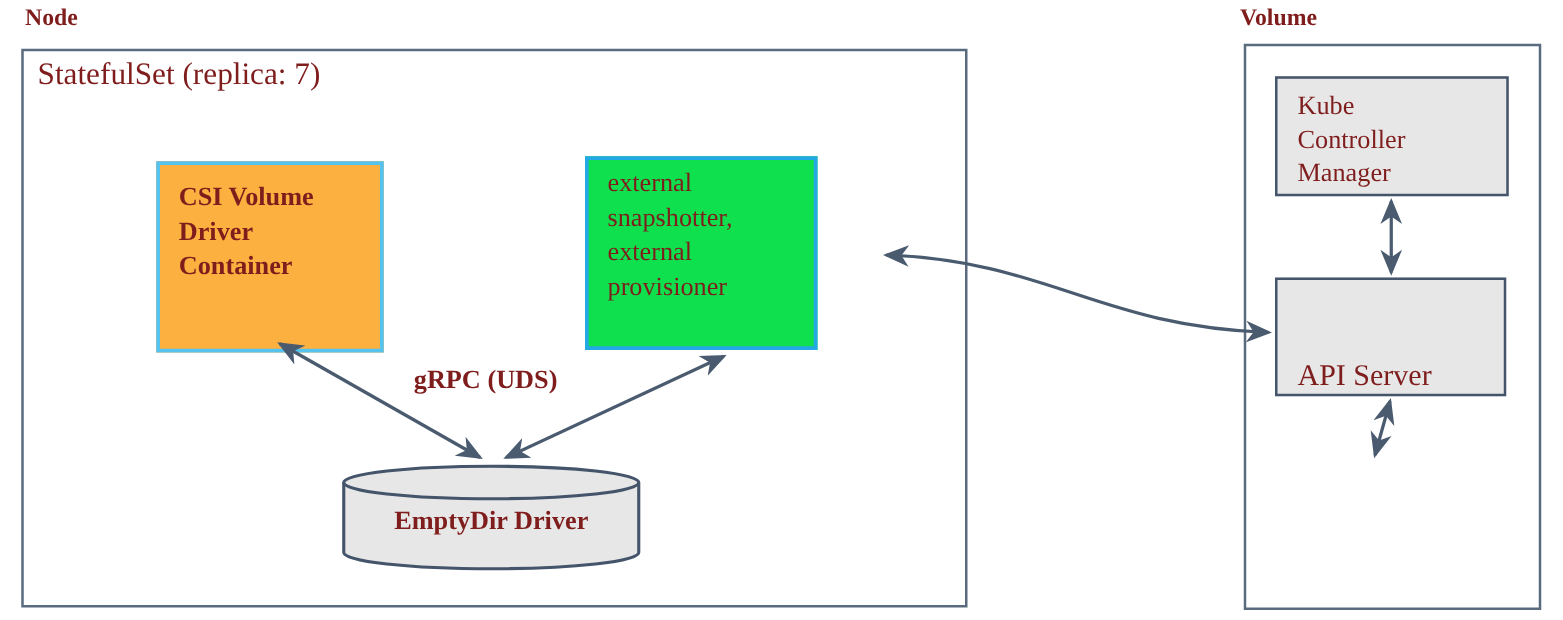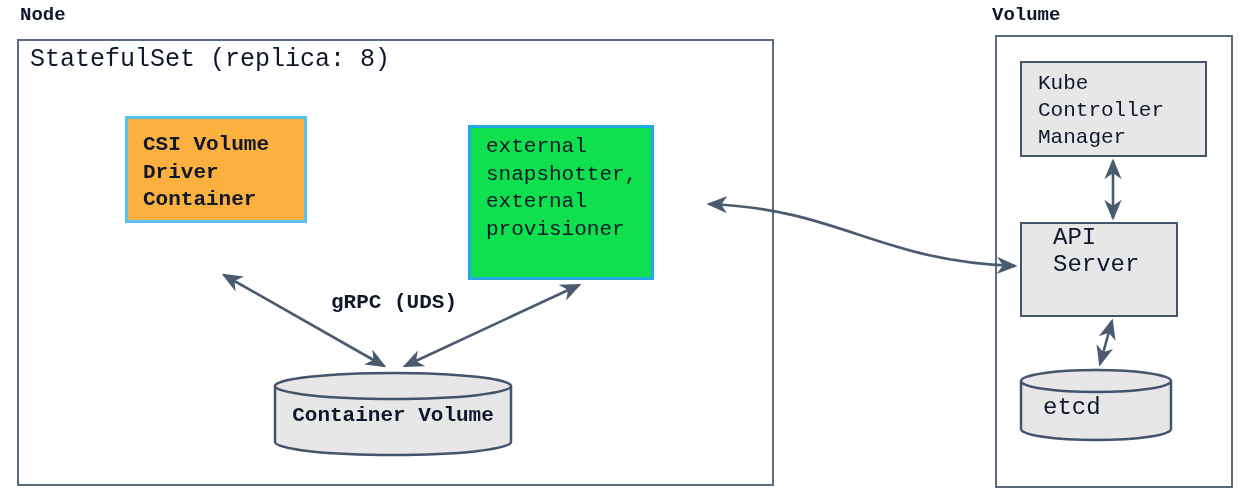--- a/index.html
+++ b/index.html
@@ -1,32 +1,32 @@
 <!DOCTYPE html>
 <html><head>
 <meta charset="utf-8">
 <style>
   html,body{margin:0;padding:0;background:#ffffff;}
   #stage{
     position:relative;width:1250px;height:496px;background:#ffffff;
-    font-family:Liberation Mono, monospace;color:#0f172a;overflow:hidden;
+    font-family:Liberation Serif, serif;color:#7f1d1d;overflow:hidden;
   }
   .abs{position:absolute;}
   .section-title{font-size:19px;font-weight:bold;line-height:1.1;}
   .outer-box{
     position:absolute;border:2px solid #5a6b80;background:#ffffff;box-sizing:border-box;
   }
   .inner-grey-box{
     position:absolute;border:2px solid #44546a;background:#e7e7e7;box-sizing:border-box;
   }
   .big-title{font-size:25px;line-height:1.15;}
   .box-label{white-space:pre-line;font-size:21px;line-height:1.32;}
   .bold{font-weight:bold;}
   .csi-box{
-    position:absolute;left:125px;top:116px;width:182px;height:107px;
+    position:absolute;left:125px;top:129px;width:182px;height:153px;
     background:#fbb040;border:3px solid #56c2ee;box-sizing:border-box;
     padding:12px 0 0 15px;
   }
   .sidecar-box{
     position:absolute;left:468px;top:125px;width:186px;height:155px;
     background:#0ee04e;border:3px solid #24a9e4;box-sizing:border-box;
     padding:5px 0 0 15px;
   }
   .cyl-label{position:absolute;width:100%;text-align:center;}
   svg{display:block;}
@@ -34,21 +34,21 @@
 </style>
 </head>
 <body>
 
 <div id="stage">
 
   <div class="abs section-title" style="left:20px;top:5px;">Node</div>
 
   <div class="outer-box" style="left:17px;top:39px;width:757px;height:447px;"></div>
 
-  <div class="abs big-title" style="left:30px;top:46px;">StatefulSet (replica: 8)</div>
+  <div class="abs big-title" style="left:30px;top:46px;">StatefulSet (replica: 7)</div>
 
   <div class="csi-box">
     <div class="box-label bold">CSI Volume
 Driver
 Container</div>
   </div>
 
   <div class="sidecar-box">
     <div class="box-label">external
 snapshotter,
@@ -56,44 +56,37 @@
 provisioner</div>
   </div>
 
   <div class="abs bold" style="left:331px;top:291px;font-size:21px;text-align:center;">gRPC (UDS)</div>
 
   <div class="abs" style="left:273px;top:371px;width:240px;height:86px;">
     <svg width="240" height="86" viewBox="0 0 240 86">
       <path d="M2,15 L2,71 A118,13 0 0 0 238,71 L238,15" fill="#e7e7e7" stroke="#44546a" stroke-width="2.5"></path>
       <ellipse cx="120" cy="15" rx="118" ry="13" fill="#e7e7e7" stroke="#44546a" stroke-width="2.5"></ellipse>
     </svg>
-    <div class="cyl-label bold" style="top:33px;font-size:21px;">Container Volume</div>
+    <div class="cyl-label bold" style="top:33px;font-size:21px;">EmptyDir Driver</div>
   </div>
 
   <div class="abs section-title" style="left:992px;top:5px;">Volume</div>
 
   <div class="outer-box" style="left:995px;top:35px;width:238px;height:453px;"></div>
 
   <div class="inner-grey-box" style="left:1020px;top:61px;width:187px;height:96px;padding:8px 0 16px 16px;">
     <div class="box-label" style="font-size:21px;line-height:1.28;">Kube
 Controller
 Manager</div>
   </div>
 
-  <div class="inner-grey-box" style="left:1020px;top:222px;width:158px;height:95px;display:flex;align-items:flex-start;padding-left:31px;">
+  <div class="inner-grey-box" style="left:1020px;top:222px;width:185px;height:95px;display:flex;align-items:flex-end;padding-left:16px;">
     <div style="font-size:24px;">API Server</div>
   </div>
 
-  <div class="abs" style="left:1019px;top:368px;width:154px;height:74px;">
-    <svg width="154" height="74" viewBox="0 0 154 74">
-      <path d="M2,13 L2,61 A75,11 0 0 0 152,61 L152,13" fill="#e7e7e7" stroke="#44546a" stroke-width="2.5"></path>
-      <ellipse cx="77" cy="13" rx="75" ry="11" fill="#e7e7e7" stroke="#44546a" stroke-width="2.5"></ellipse>
-    </svg>
-    <div class="abs" style="left:24px;top:26px;font-size:24px;">etcd</div>
-  </div>
 
   <svg id="arrow-layer" viewBox="0 0 1250 496" style="pointer-events:none;">
     <defs>
       <marker id="ah" viewBox="0 0 12 10" refX="10.5" refY="5" markerWidth="8" markerHeight="7" orient="auto-start-reverse">
         <path d="M0,0 L12,5 L0,10 L3.5,5 Z" fill="#4a5b70"></path>
       </marker>
     </defs>
     <path d="M224,275 L384,366" stroke="#4a5b70" stroke-width="2.6" fill="none" marker-start="url(#ah)" marker-end="url(#ah)"></path>
     <path d="M579,285 L405,366" stroke="#4a5b70" stroke-width="2.6" fill="none" marker-start="url(#ah)" marker-end="url(#ah)"></path>
     <path d="M709,204 C840,209 878,261 1015,266" stroke="#4a5b70" stroke-width="2.6" fill="none" marker-start="url(#ah)" marker-end="url(#ah)"></path>

